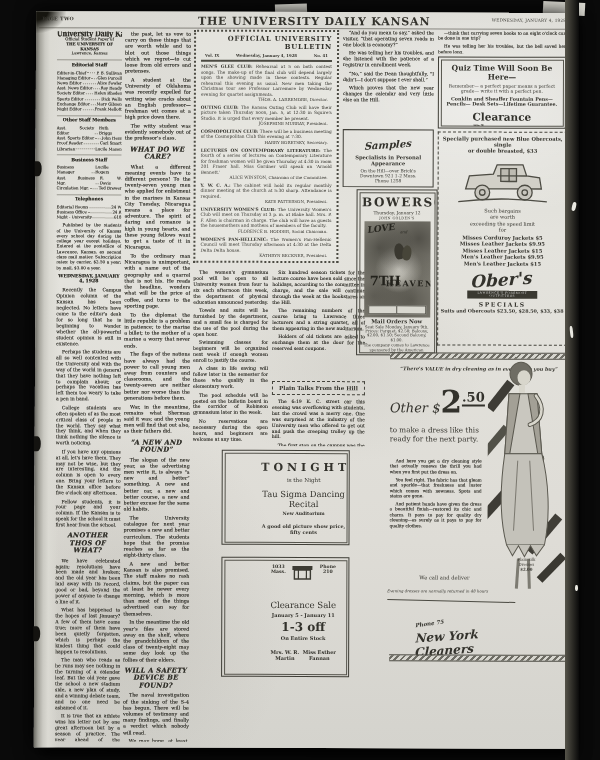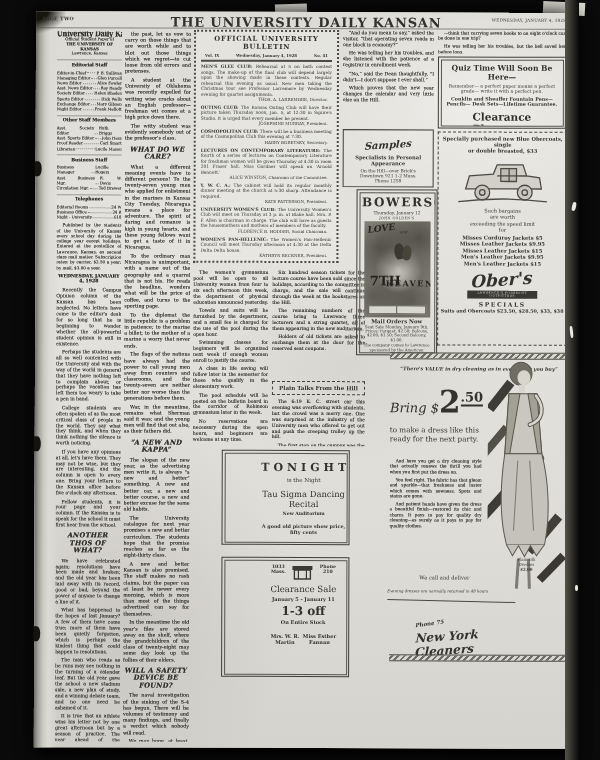--- a/index.html
+++ b/index.html
@@ -44,21 +44,21 @@
   .nameplate { font-weight:bold; font-size:8.4px; white-space:nowrap;
     transform:scaleX(.78); transform-origin:left center; letter-spacing:-.2px; }
   .msub { font-size:3.9px; line-height:4.8px; text-align:center; }
   .mhead { text-align:center; font-weight:bold; font-size:4.5px; margin:3.4px 0 1.6px;
            border-top:1px solid rgba(70,68,58,.45); padding-top:1.6px; }
   .mrow { display:flex; font-size:3.9px; line-height:5.2px; }
   .mrow .lead { flex:1; border-bottom:1px dotted #8c8a80; margin:0 1px 1.3px; min-width:3px; }
 
   
   .bulletin { border:2px dotted #4c4b43; padding:3px 5px; background:rgba(236,235,229,.5); }
-  .btitle { text-align:center; font-weight:bold; font-size:6.8px; letter-spacing:.8px; }
+  .btitle { text-align:right; font-weight:bold; font-size:6.8px; letter-spacing:.8px; }
   .bvol { display:flex; justify-content:space-between; font-size:3.9px; font-weight:bold;
           border-bottom:2px double #4c4b43; padding:1.5px 4px 2px; margin-bottom:2.5px; }
   .bentry { font-size:4.3px; line-height:5.5px; text-align:justify; margin-bottom:2.2px; }
   .bsig { text-align:right; font-size:4.1px; padding-right:4px; }
 
   
   .adbox { border:1px solid #3f3e37; }
   .adinner { margin:1.5px; border:1px solid #55544c; height:calc(100% - 3px); overflow:hidden;padding-left:36px; }
   .dashedbox { border:1.5px dashed #45443c; }
   .rope { height:7px; border-top:1px solid #4e4d45; border-bottom:1px solid #4e4d45;
@@ -88,21 +88,21 @@
 <div class="abs glint" style="left:543px;top:2px;width:42px;height:13px;transform:rotate(3deg);z-index:1;"></div>
 
 <div class="abs page">
   <div class="abs binding"></div>
   <div class="abs tear"></div>
   <div class="abs notch" style="top:150px;"></div>
   <div class="abs notch" style="top:425px;"></div>
   <div class="abs notch" style="top:615px;"></div>
 
   <div class="abs b" style="left:6px;top:4px;font-size:4.8px;letter-spacing:.3px;">PAGE TWO</div>
-  <div class="abs ctr b" style="left:120px;top:3px;width:300px;font-size:13px;letter-spacing:.8px;">THE UNIVERSITY DAILY KANSAN</div>
+  <div class="abs ctr b" style="left:128px;top:3px;width:300px;font-size:11px;letter-spacing:.8px;">THE UNIVERSITY DAILY KANSAN</div>
   <div class="abs" style="left:400px;top:5px;width:130px;text-align:right;font-size:4.2px;letter-spacing:.2px;">WEDNESDAY, JANUARY 4, 1928</div>
   <div class="abs rule" style="left:3px;top:16px;width:531px;"></div>
 
   <div class="abs sm" style="left:21px;top:20px;width:65px;height:710px;">
     <div class="nameplate">University Daily Kansan</div>
     <div class="msub">Official Student Paper of</div>
     <div class="msub b">THE UNIVERSITY OF KANSAS</div>
     <div class="msub">Lawrence, Kansas</div>
 
     <div class="mhead">Editorial Staff</div>
@@ -222,21 +222,21 @@
   <div class="abs sm" style="left:89px;top:20px;width:66px;height:710px;font-size:4.8px;line-height:6.2px;">
     <p class="np">the past, let us vow to carry on those things that are worth while and to blot out those things which we regret—to cut loose from old errors and pretenses.</p>
     <p>A student at the University of Oklahoma was recently expelled for writing wise cracks about an English professor—freshman wit comes at a high price down there.</p>
     <p>The witty student was evidently somebody out of the professor's class.</p>
     <div class="headl">WHAT DO WE CARE?</div>
     <p>What a different meaning events have to different persons! To the twenty-seven young men who applied for enlistment in the marines in Kansas City Tuesday, Nicaragua means a place for adventure. The spirit of daring and romance is high in young hearts, and these young fellows want to get a taste of it in Nicaragua.</p>
     <p>To the ordinary man Nicaragua is unimportant, with a name out of the geography and a quarrel that is not his. He reads the headline, wonders what will be the price of coffee, and turns to the sporting page.</p>
     <p>To the diplomat the little republic is a problem in patience; to the marine a billet; to the mother of a marine a worry that never ends.</p>
     <p>The flags of the nations have always had the power to call young men away from counters and classrooms, and the twenty-seven are neither better nor worse than the generations before them.</p>
     <p>War, in the meantime, remains what Sherman said it was; and the young men will find that out also, as their fathers did.</p>
-    <div class="headl">“A NEW AND KAPPA”</div>
+    <div class="headl">“A NEW AND FOUND”</div>
     <p>The slogan of the new year, as the advertising men write it, is always “a new and better” something. A new and better car, a new and better course, a new and better excuse for the same old habits.</p>
     <p>The University catalogue for next year promises a new and better curriculum. The students hope that the promise reaches as far as the eight-thirty class.</p>
     <p>A new and better Kansan is also promised. The staff makes no rash claims, but the paper can at least be newer every morning, which is more than most of the things advertised can say for themselves.</p>
     <p>In the meantime the old year's files are stored away on the shelf, where the grandchildren of the class of twenty-eight may some day look up the follies of their elders.</p>
     <div class="headl">WILL A SAFETY DEVICE BE FOUND?</div>
     <p>The naval investigation of the sinking of the S-4 has begun. There will be volumes of testimony and many findings, and finally a verdict which nobody will read.</p>
     <p>We may hope, at least, that out of the hearings will come some device by which men entombed in a sunken submarine may be given a fighting chance for rescue.</p>
 
   </div>
 
@@ -388,37 +388,37 @@
           <rect x="2" y="2" width="20" height="4" fill="#3c3b33"></rect>
           <rect x="4" y="6" width="16" height="9" fill="none" stroke="#3c3b33" stroke-width="1.4"></rect>
           <line x1="8" y1="6" x2="8" y2="15" stroke="#3c3b33" stroke-width="1.2"></line>
           <line x1="16" y1="6" x2="16" y2="15" stroke="#3c3b33" stroke-width="1.2"></line>
         </svg>
         <div style="font-size:4.6px;font-weight:bold;line-height:5.6px;">
           <div>Phone</div>
           <div>210</div>
         </div>
       </div>
-      <div style="font-size:8.6px;margin-top:3px;">Clearance Sale</div>
+      <div style="font-size:8.6px;margin-top:19px;">Clearance Sale</div>
       <div class="b" style="font-size:5px;margin-top:2px;">January 5 - January 11</div>
       <div class="b" style="font-size:12px;margin-top:2px;">1-3 off</div>
       <div class="b" style="font-size:5px;margin-top:1px;">On Entire Stock</div>
       <div style="display:flex;justify-content:space-between;padding:0 8px;margin-top:8px;font-size:5px;font-weight:bold;">
         <span>Mrs. W. R. Martin</span>
         <span>Miss Esther Fannan</span>
       </div>
     </div>
   </div>
 
   <div class="abs" style="left:353px;top:340px;width:182px;height:318px;">
     <div class="rope" style="margin:0 2px;"></div>
     <div class="ctr b" style="font-style:italic;font-size:4.9px;margin-top:6px;">“There's VALUE in dry cleaning as in everything you buy”</div>
 
     <div class="abs" style="left:2px;top:34px;width:96px;">
-      <span class="only-w">Bring $</span><span class="big2">2</span><span class="cents">.50</span>
+      <span class="only-w">Other $</span><span class="big2">2</span><span class="cents">.50</span>
     </div>
     <div class="abs" style="left:2px;top:74px;width:94px;font-size:7.2px;line-height:8.6px;">to make a dress like this ready for the next party.</div>
     <div class="abs sm" style="left:2px;top:106px;width:92px;height:110px;font-size:4.2px;line-height:5.4px;">
       <p>And here you get a dry cleaning style that actually renews the thrill you had when you first put the dress on.</p>
       <p>You feel right. The fabric has that gleam and sparkle—that freshness and luster which comes with newness. Spots and stains are gone.</p>
       <p>And patient hands have given the dress a beautiful finish—restored its chic and charm. It pays to pay for quality dry cleaning—as surely as it pays to pay for quality clothes.</p>
     </div>
     <div class="abs ctr" style="left:2px;top:222px;width:110px;font-size:5.2px;">We call and deliver</div>
     <div class="abs" style="left:0;top:236px;width:128px;font-size:3.9px;font-style:italic;">Evening dresses are normally returned in 48 hours</div>
     <div class="abs" style="left:0;top:248px;width:128px;height:1px;background:#4a4941;transform:rotate(1.2deg);"></div>

